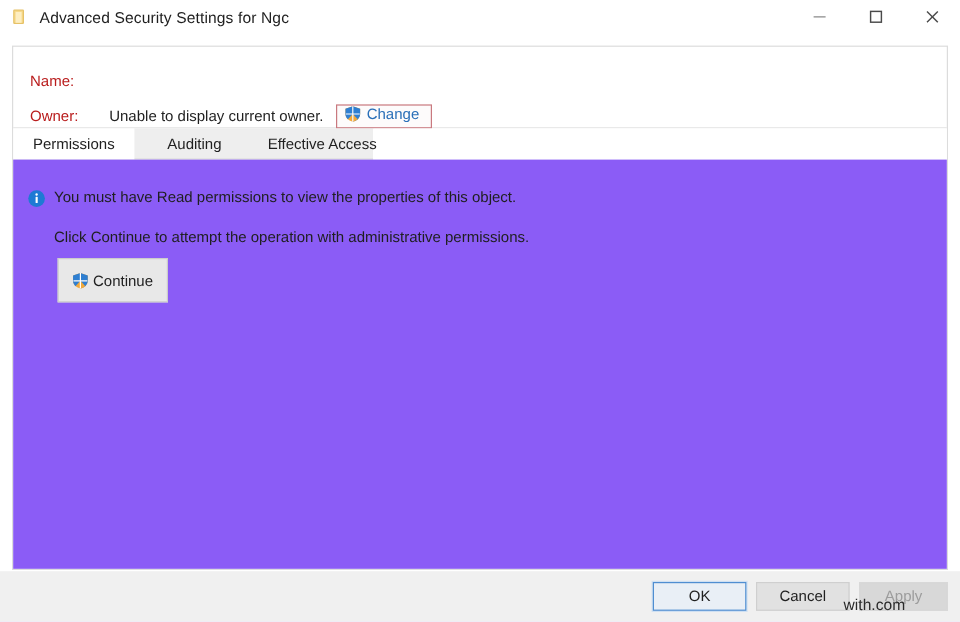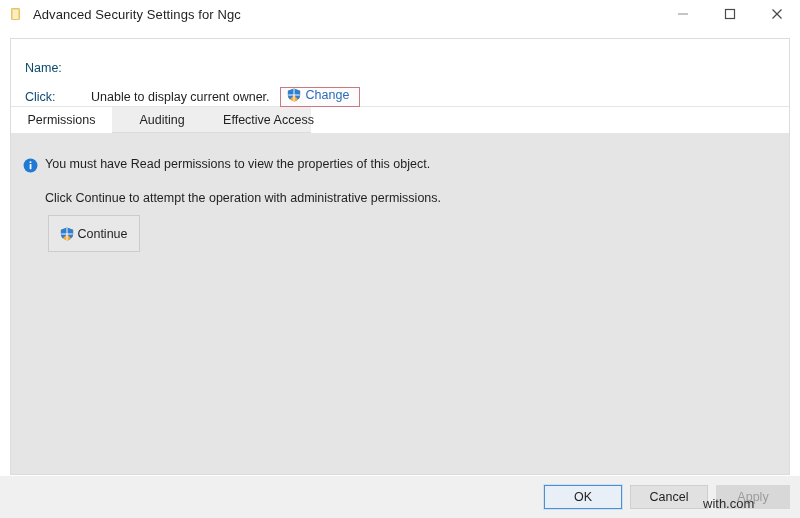--- a/index.html
+++ b/index.html
@@ -113,21 +113,21 @@
     height: 22px;
     display: flex;
     align-items: center;
   }
   .info-row.r1 { top: 18px; }
   .info-row.r2 { top: 47px; }
   .info-label {
     width: 80px;
     padding-left: 14px;
     font-size: 12.5px;
-    color: #0c4a6e;
+    color: #b91c1c;
     box-sizing: border-box;
     flex: none;
   }
   .info-value {
     font-size: 12.5px;
     color: #1f1f1f;
     white-space: nowrap;
   }
 
   
@@ -202,21 +202,21 @@
   .tab.t1 { left: 101px; width: 100px; }
   .tab.t2 { left: 201px; width: 113px; }
 
   
   .tabbody {
     position: absolute;
     left: 0;
     top: 94px;
     right: 0;
     bottom: 0;
-    background: #e5e5e5;
+    background: #8b5cf6;
   }
   .notice {
     position: absolute;
     left: 12px;
     top: 24px;
     display: flex;
     align-items: flex-start;
   }
   .info-icon {
     width: 15px;
@@ -343,21 +343,21 @@
 
   <div class="content-panel">
 
     <div class="info-rows">
 
       <div class="info-row r1">
         <div class="info-label">Name:</div>
       </div>
 
       <div class="info-row r2">
-        <div class="info-label">Click:</div>
+        <div class="info-label">Owner:</div>
         <div class="info-value">Unable to display current owner.</div>
         <div class="change-wrap">
           <span class="shield">
             <svg viewBox="0 0 16 16">
               <path d="M8 0.6 L15 3 V8 C15 12 11.5 14.6 8 15.4 C4.5 14.6 1 12 1 8 V3 Z" fill="#f2a93b"></path>
               <path d="M8 0.6 L15 3 V8 C15 12 11.5 14.6 8 15.4 V0.6 Z" fill="#2f7fd1"></path>
               <path d="M8 0.6 L1 3 V8 C1 10.2 2 11.9 3.3 13.1 L8 8 Z" fill="#2f7fd1"></path>
               <path d="M8 8 L12.7 13.1 C11.4 14.2 9.8 15 8 15.4 Z" fill="#f2a93b"></path>
               <path d="M8 0.6 V15.4 M1.4 8 H14.6" stroke="#ffffff" stroke-width="1.1" fill="none"></path>
             </svg>

